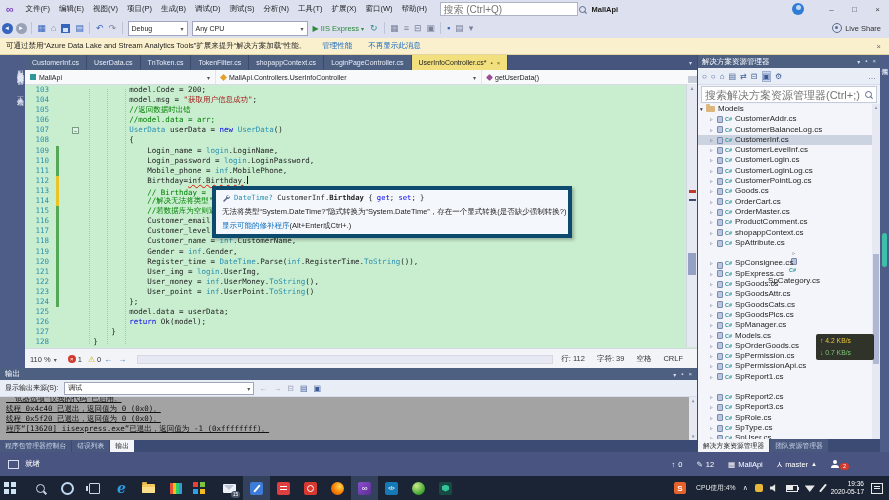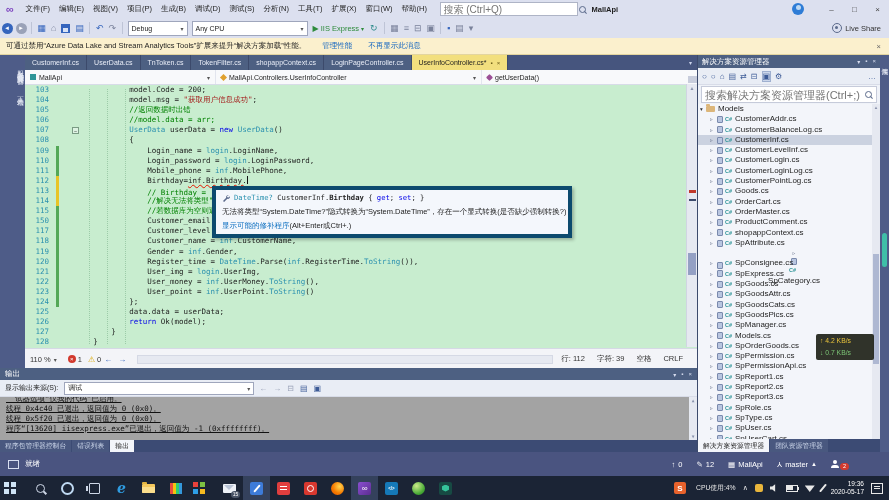--- a/index.html
+++ b/index.html
@@ -393,21 +393,21 @@
             <span class="num">114</span>
             <span class="cbar y"></span>
             <span class="ct">                    <span class="sg-c">//解决无法将类型"S</span></span>
           </div>
           <div class="cl">
             <span class="num">115</span>
             <span class="cbar g"></span>
             <span class="ct">                    <span class="sg-c">//若数据库为空则返</span></span>
           </div>
           <div class="cl">
-            <span class="num">150</span>
+            <span class="num">116</span>
             <span class="cbar g"></span>
             <span class="ct">                    <span class="sg-p">Customer_email = </span><span class="sg-t">in</span></span>
           </div>
           <div class="cl">
             <span class="num">117</span>
             <span class="cbar g"></span>
             <span class="ct">                    <span class="sg-p">Customer_level = </span><span class="sg-t">in</span></span>
           </div>
           <div class="cl">
             <span class="num">118</span>
@@ -439,21 +439,21 @@
             <span class="cbar g"></span>
             <span class="ct">                    <span class="sg-p">User_point = </span><span class="sg-t">inf</span><span class="sg-p">.UserPoint.</span><span class="sg-t">ToString</span><span class="sg-p">()</span></span>
           </div>
           <div class="cl">
             <span class="num">124</span>
             <span class="cbar g"></span>
             <span class="ct">                <span class="sg-p">};</span></span>
           </div>
           <div class="cl">
             <span class="num">125</span>
-            <span class="ct">                <span class="sg-p">data.data = userData;</span></span>
+            <span class="ct">                <span class="sg-p">model.data = userData;</span></span>
           </div>
           <div class="cl">
             <span class="num">126</span>
             <span class="ct">                <span class="sg-k">return</span><span class="sg-p"> Ok(model);</span></span>
           </div>
           <div class="cl">
             <span class="num">127</span>
             <span class="ct">            <span class="sg-p">}</span></span>
           </div>
           <div class="cl">
@@ -683,21 +683,21 @@
             <span class="lockic"></span>
             <span class="csic">C#</span>
             <span>SpPermissionApi.cs</span>
           </div>
           <div class="trow" style="padding-left: 10px;">
             <span class="arr">▹</span>
             <span class="lockic"></span>
             <span class="csic">C#</span>
             <span>SpReport1.cs</span>
           </div>
-          <div class="trow" style="padding-left: 10px;">
+          <div class="trow" style="padding-left: 10px; margin-top: 10px;">
             <span class="arr">▹</span>
             <span class="lockic"></span>
             <span class="csic">C#</span>
             <span>SpReport2.cs</span>
           </div>
           <div class="trow" style="padding-left: 10px;">
             <span class="arr">▹</span>
             <span class="lockic"></span>
             <span class="csic">C#</span>
             <span>SpReport3.cs</span>

